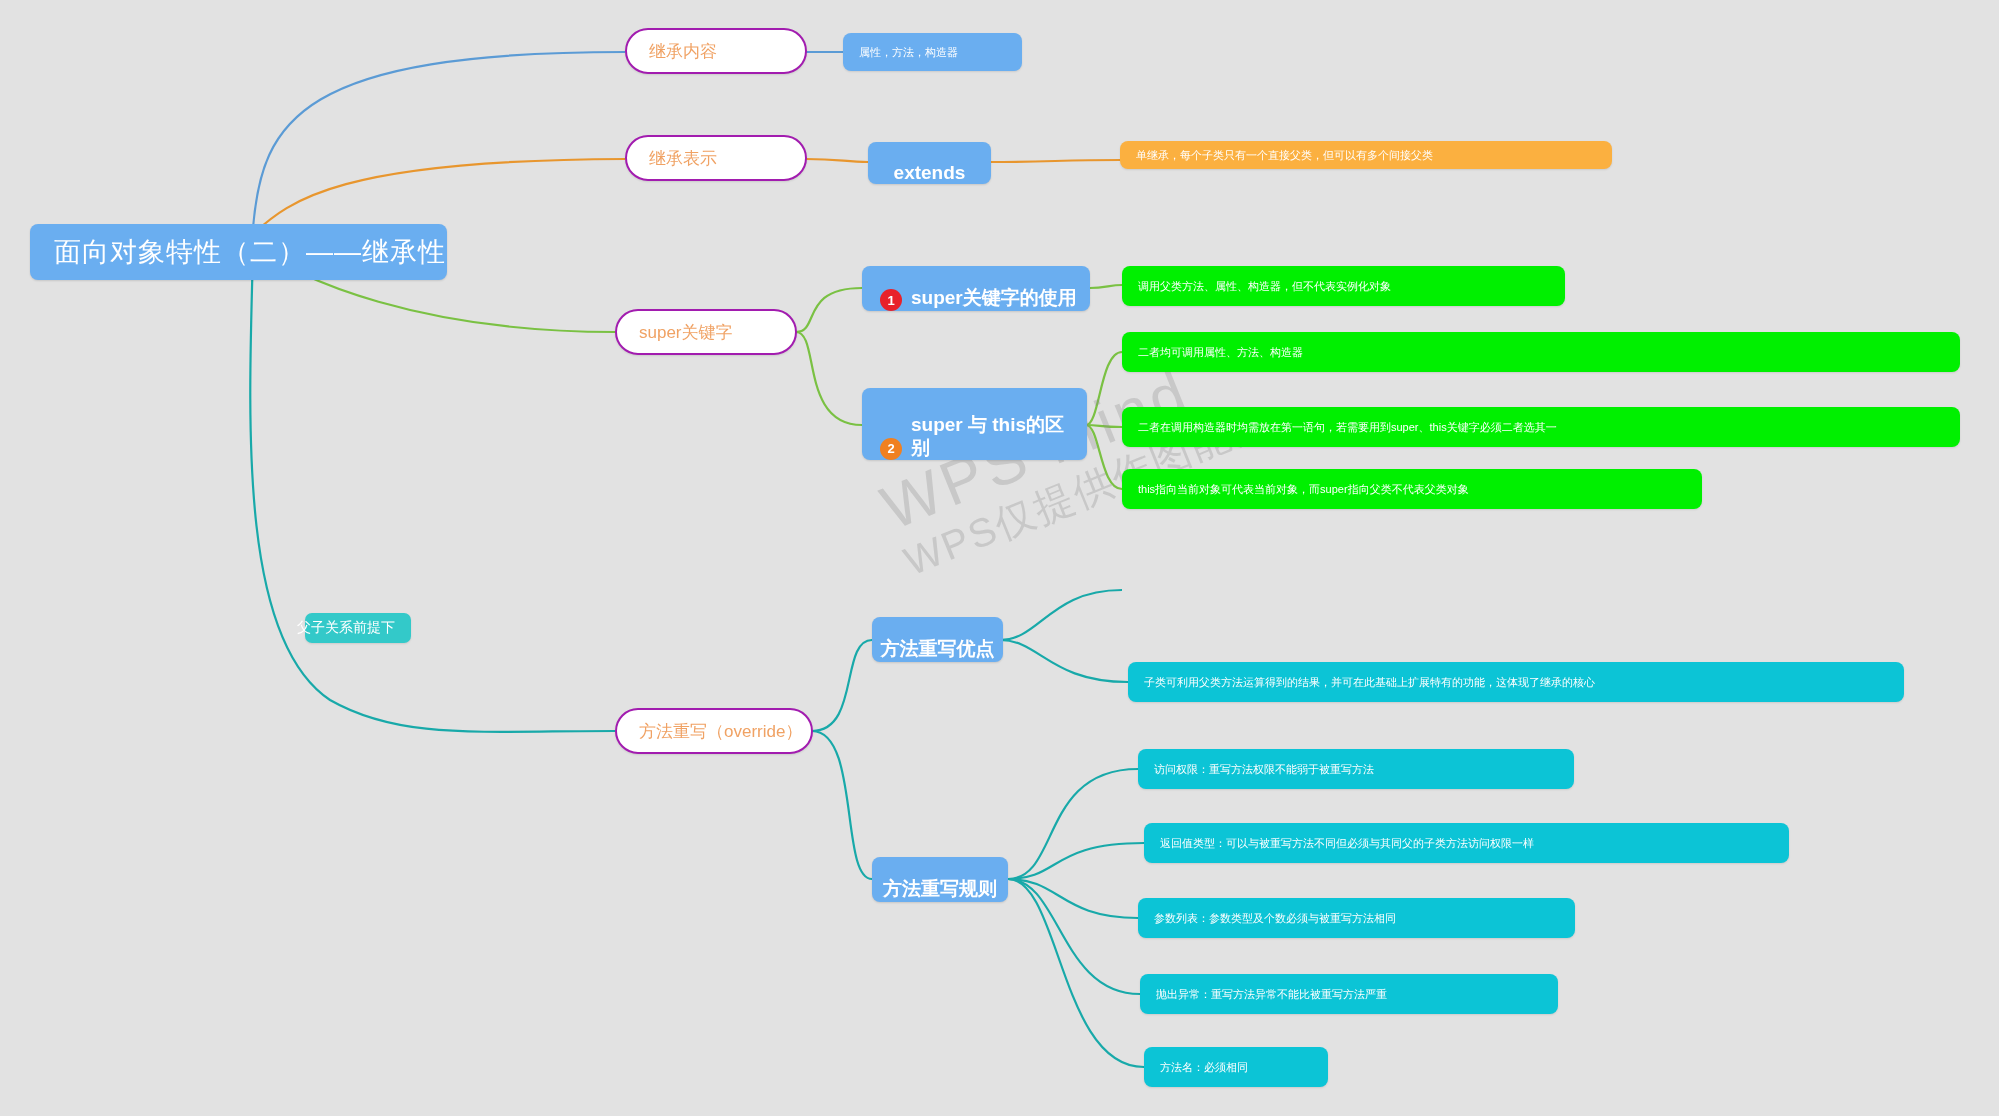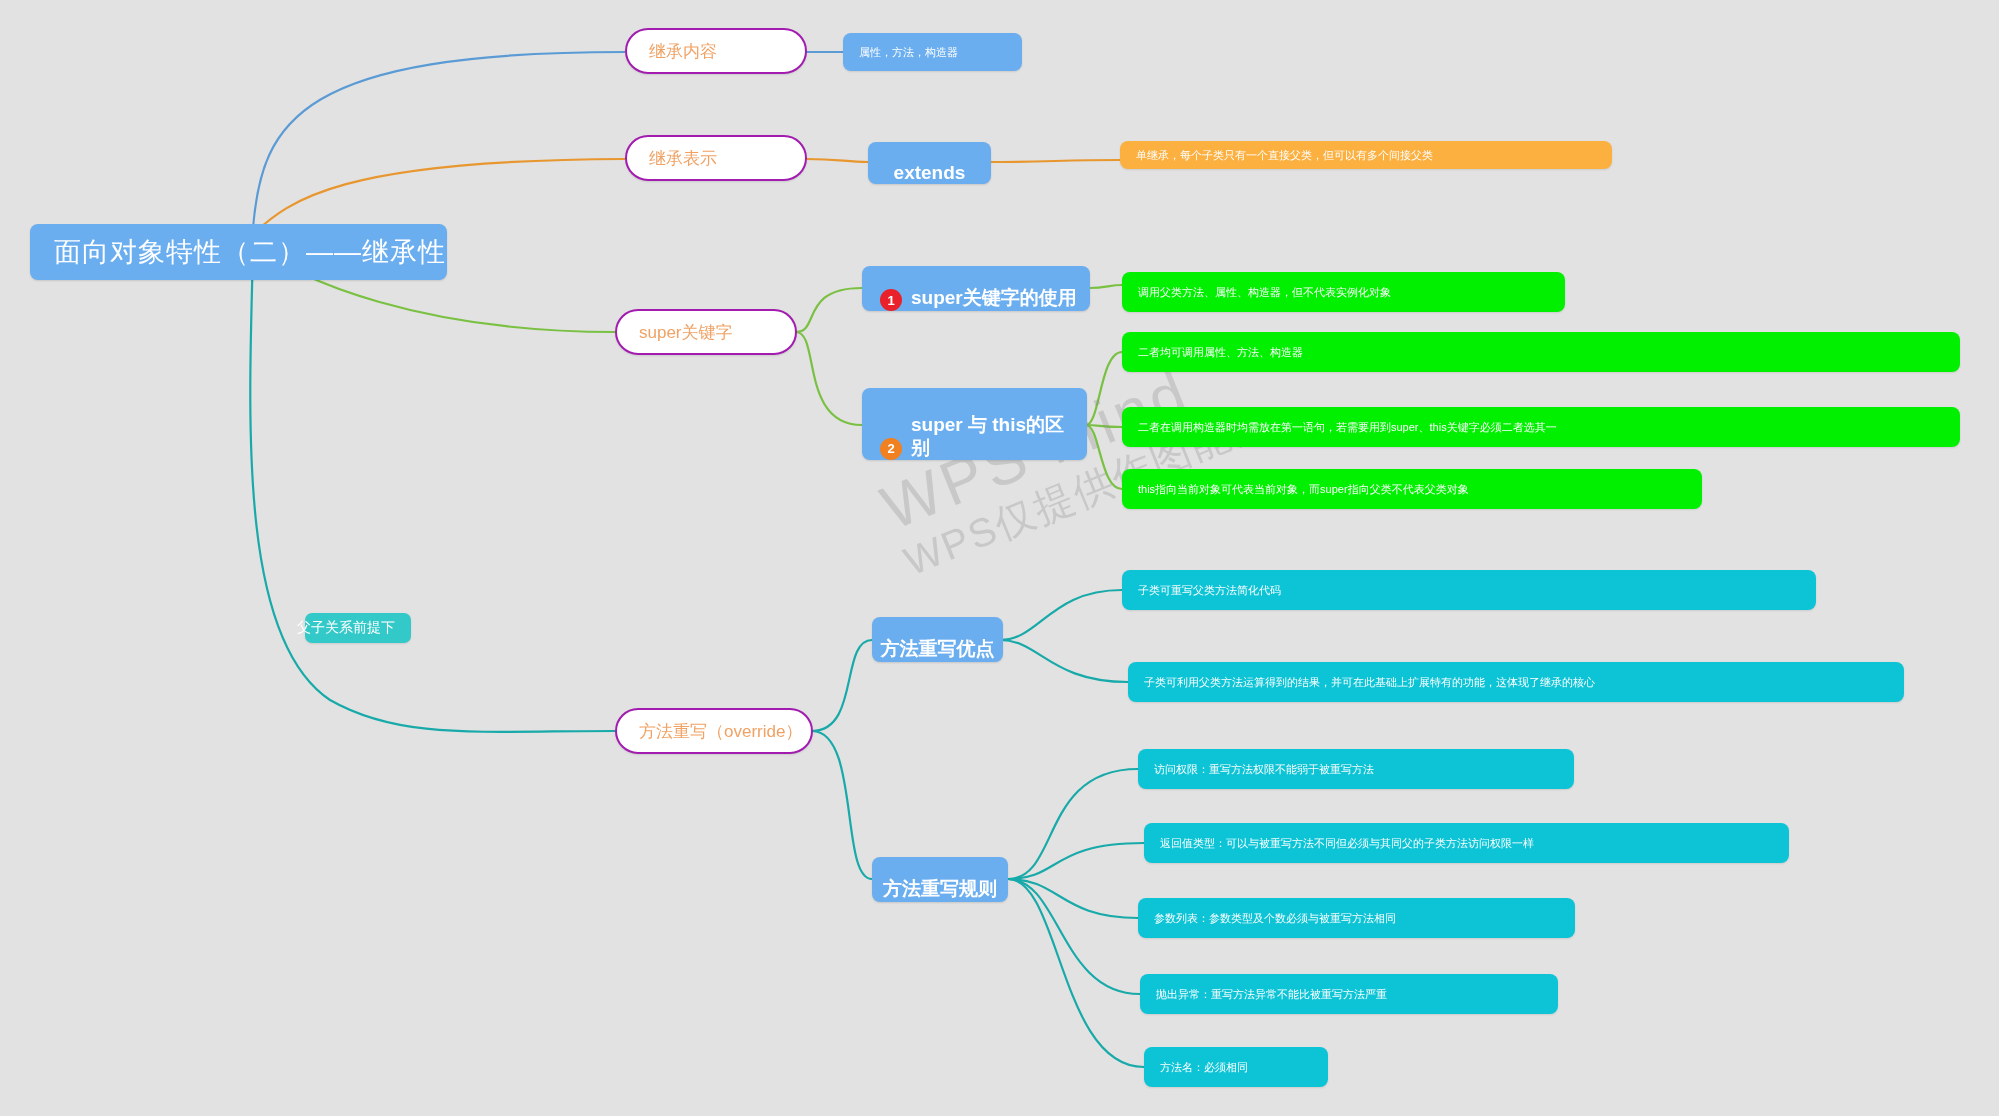--- a/index.html
+++ b/index.html
@@ -165,21 +165,21 @@
   </div>
 
   <div class="node n-l1" style="left:615px;top:309px;width:182px;height:46px;">
     <span>super关键字</span>
   </div>
 
   <div class="node n-blue bold" style="left:862px;top:266px;width:228px;height:45px;">
     <span class="badge red">1</span>
     <span>super关键字的使用</span>
   </div>
-  <div class="node leaf c-green" style="left:1122px;top:272px;width:443px;height:40px;">
+  <div class="node leaf c-green" style="left:1122px;top:266px;width:443px;height:40px;">
     <span>调用父类方法、属性、构造器，但不代表实例化对象</span>
   </div>
 
   <div class="node n-blue bold wrap" style="left:862px;top:388px;width:225px;height:72px;">
     <span class="badge orange">2</span>
     <span>super 与 this的区别</span>
   </div>
   <div class="node leaf c-green" style="left:1122px;top:332px;width:838px;height:40px;">
     <span>二者均可调用属性、方法、构造器</span>
   </div>
@@ -194,23 +194,20 @@
     <span>父子关系前提下</span>
   </div>
 
   <div class="node n-l1" style="left:615px;top:708px;width:198px;height:46px;">
     <span>方法重写（override）</span>
   </div>
 
   <div class="node n-blue bold" style="left:872px;top:617px;width:131px;height:45px;justify-content:center;">
     <span>方法重写优点</span>
   </div>
-  <div class="node leaf c-cyan" style="left:1122px;top:570px;width:694px;height:40px;">
-    <span>子类可重写父类方法简化代码</span>
-  </div>
   <div class="node leaf c-cyan" style="left:1128px;top:662px;width:776px;height:40px;">
     <span>子类可利用父类方法运算得到的结果，并可在此基础上扩展特有的功能，这体现了继承的核心</span>
   </div>
 
   <div class="node n-blue bold" style="left:872px;top:857px;width:136px;height:45px;justify-content:center;">
     <span>方法重写规则</span>
   </div>
   <div class="node leaf c-cyan" style="left:1138px;top:749px;width:436px;height:40px;">
     <span>访问权限：重写方法权限不能弱于被重写方法</span>
   </div>

